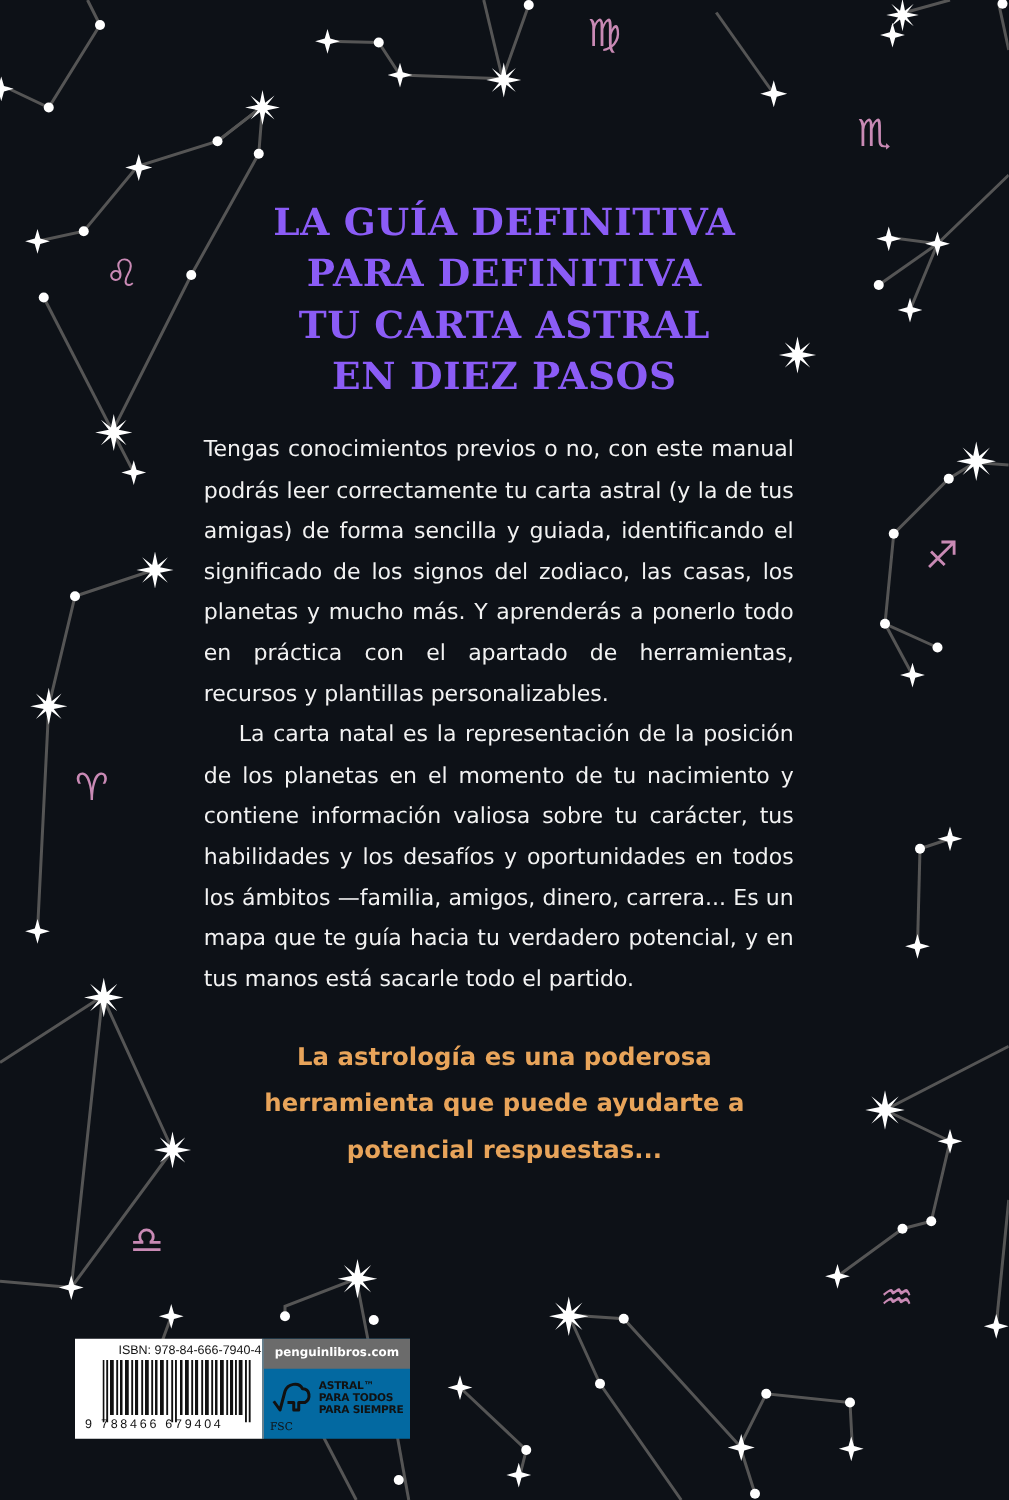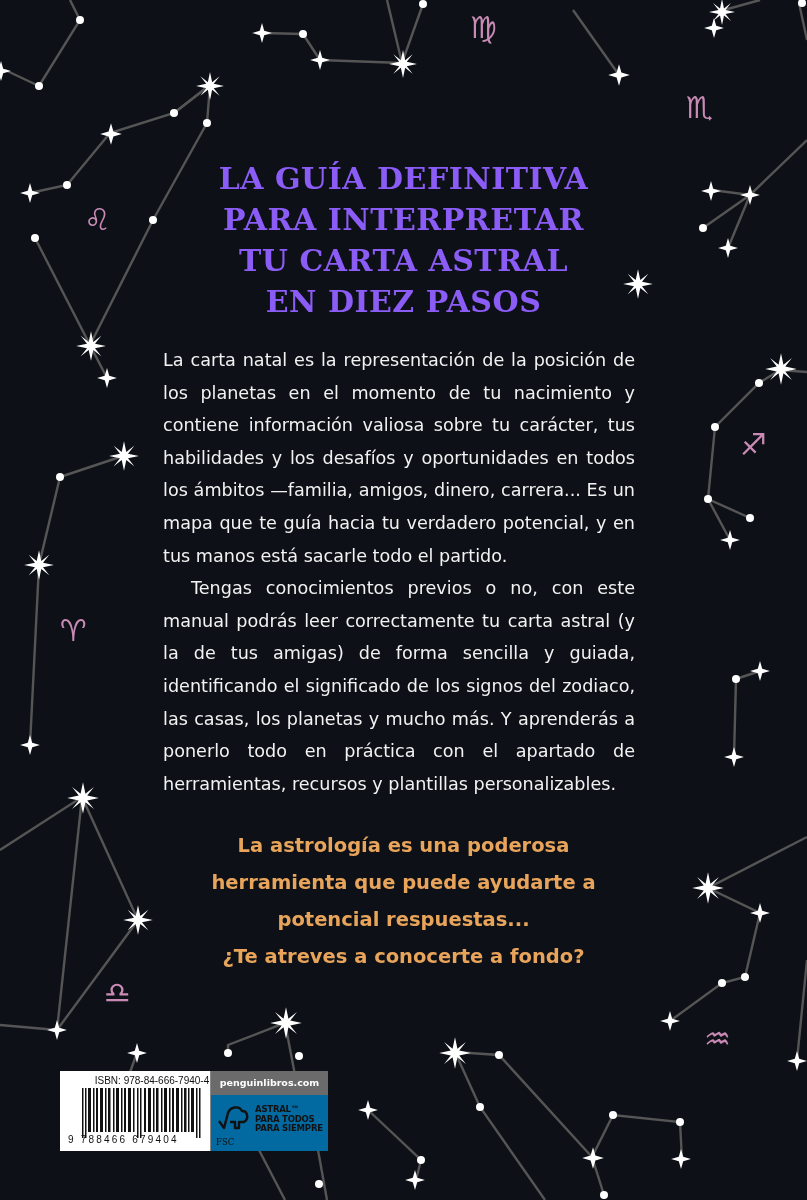--- a/index.html
+++ b/index.html
@@ -212,35 +212,34 @@
 <span class="zodiac" style="left:470px;top:13px;">♍</span>
 <span class="zodiac" style="left:686px;top:93px;">♏</span>
 <span class="zodiac" style="left:84px;top:205px;">♌</span>
 <span class="zodiac" style="left:740px;top:430px;">♐</span>
 <span class="zodiac" style="left:60px;top:616px;">♈</span>
 <span class="zodiac" style="left:104px;top:978px;">♎</span>
 <span class="zodiac" style="left:704px;top:1024px;">♒</span>
 
 <div class="title">
   <div>LA GUÍA DEFINITIVA</div>
-  <div>PARA INTERPRETAR</div>
+  <div>PARA DEFINITIVA</div>
   <div>TU CARTA ASTRAL</div>
   <div>EN DIEZ PASOS</div>
 </div>
 
 <div class="body-text">
+  <p>Tengas conocimientos previos o no, con este manual podrás leer correctamente tu carta astral (y la de tus amigas) de forma sencilla y guiada, identificando el significado de los signos del zodiaco, las casas, los planetas y mucho más. Y aprenderás a ponerlo todo en práctica con el apartado de herramientas, recursos y plantillas personalizables.</p>
   <p>La carta natal es la representación de la posición de los planetas en el momento de tu nacimiento y contiene información valiosa sobre tu carácter, tus habilidades y los desafíos y oportunidades en todos los ámbitos —familia, amigos, dinero, carrera... Es un mapa que te guía hacia tu verdadero potencial, y en tus manos está sacarle todo el partido.</p>
-  <p>Tengas conocimientos previos o no, con este manual podrás leer correctamente tu carta astral (y la de tus amigas) de forma sencilla y guiada, identificando el significado de los signos del zodiaco, las casas, los planetas y mucho más. Y aprenderás a ponerlo todo en práctica con el apartado de herramientas, recursos y plantillas personalizables.</p>
 </div>
 
 <div class="tagline">
   <div>La astrología es una poderosa</div>
   <div>herramienta que puede ayudarte a</div>
   <div>potencial respuestas...</div>
-  <div>¿Te atreves a conocerte a fondo?</div>
 </div>
 
 <div class="barcode-box">
   <div class="isbn-text">ISBN: 978-84-666-7940-4</div>
   <svg class="bars" viewBox="0 0 120 50" preserveAspectRatio="none">
     <g fill="#111">
       <rect x="0" y="0" width="1.5" height="50"></rect>
         <rect x="3" y="0" width="1.5" height="50"></rect>
       <rect x="6" y="0" width="3" height="44"></rect>
         <rect x="11" y="0" width="1.5" height="44"></rect>

